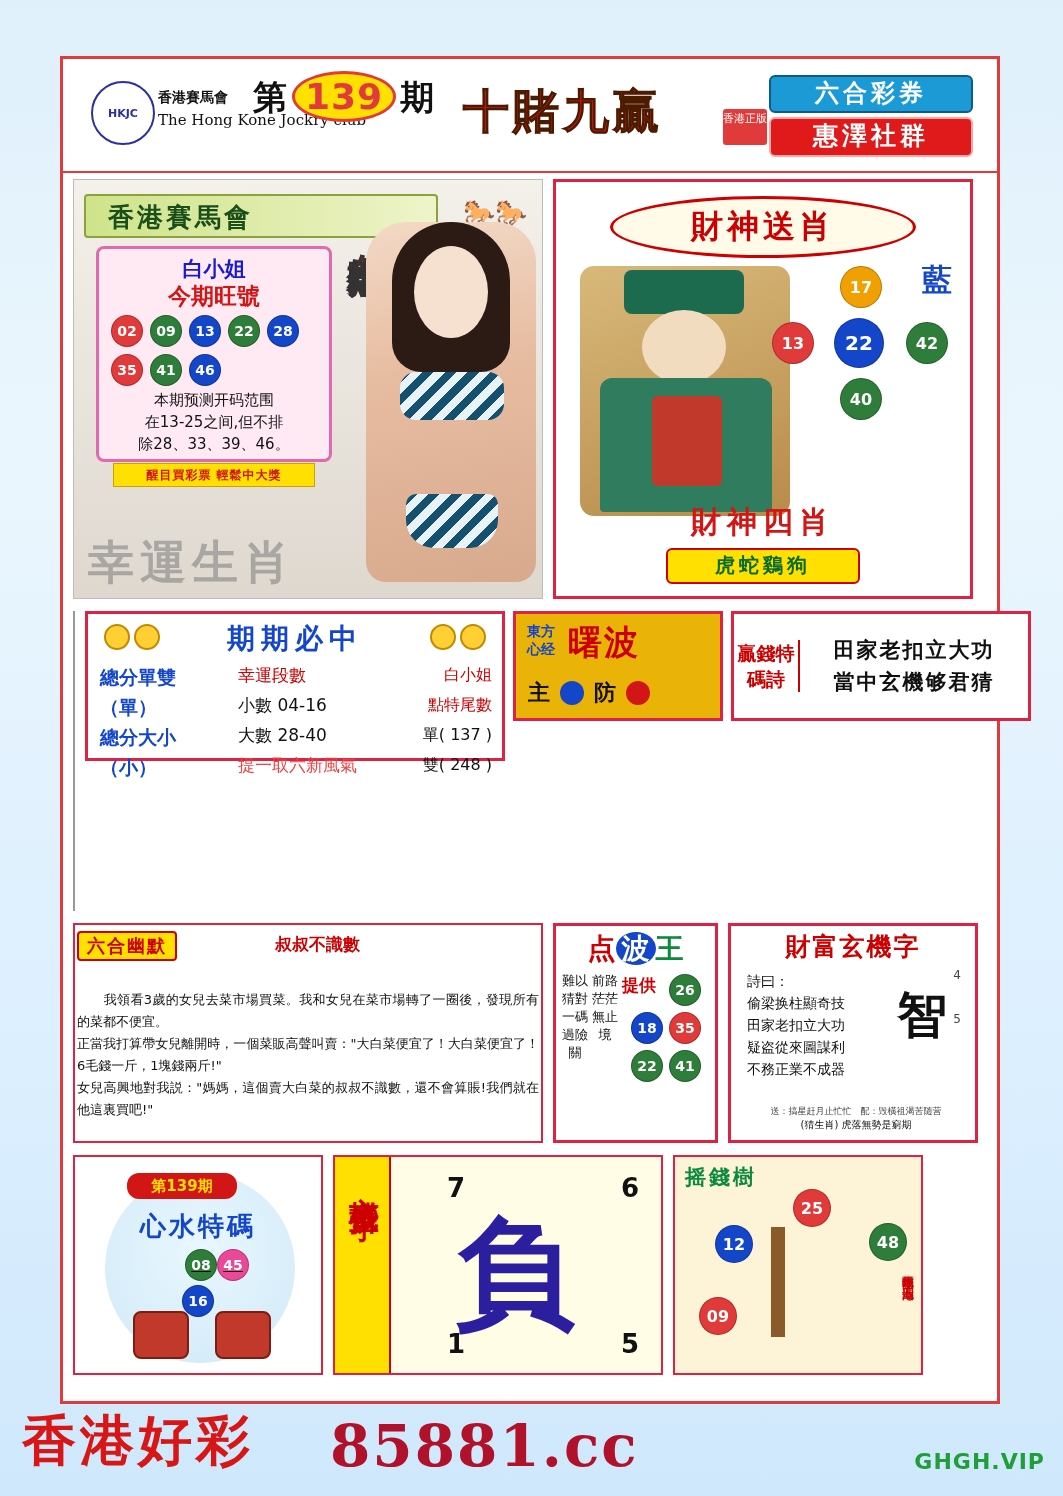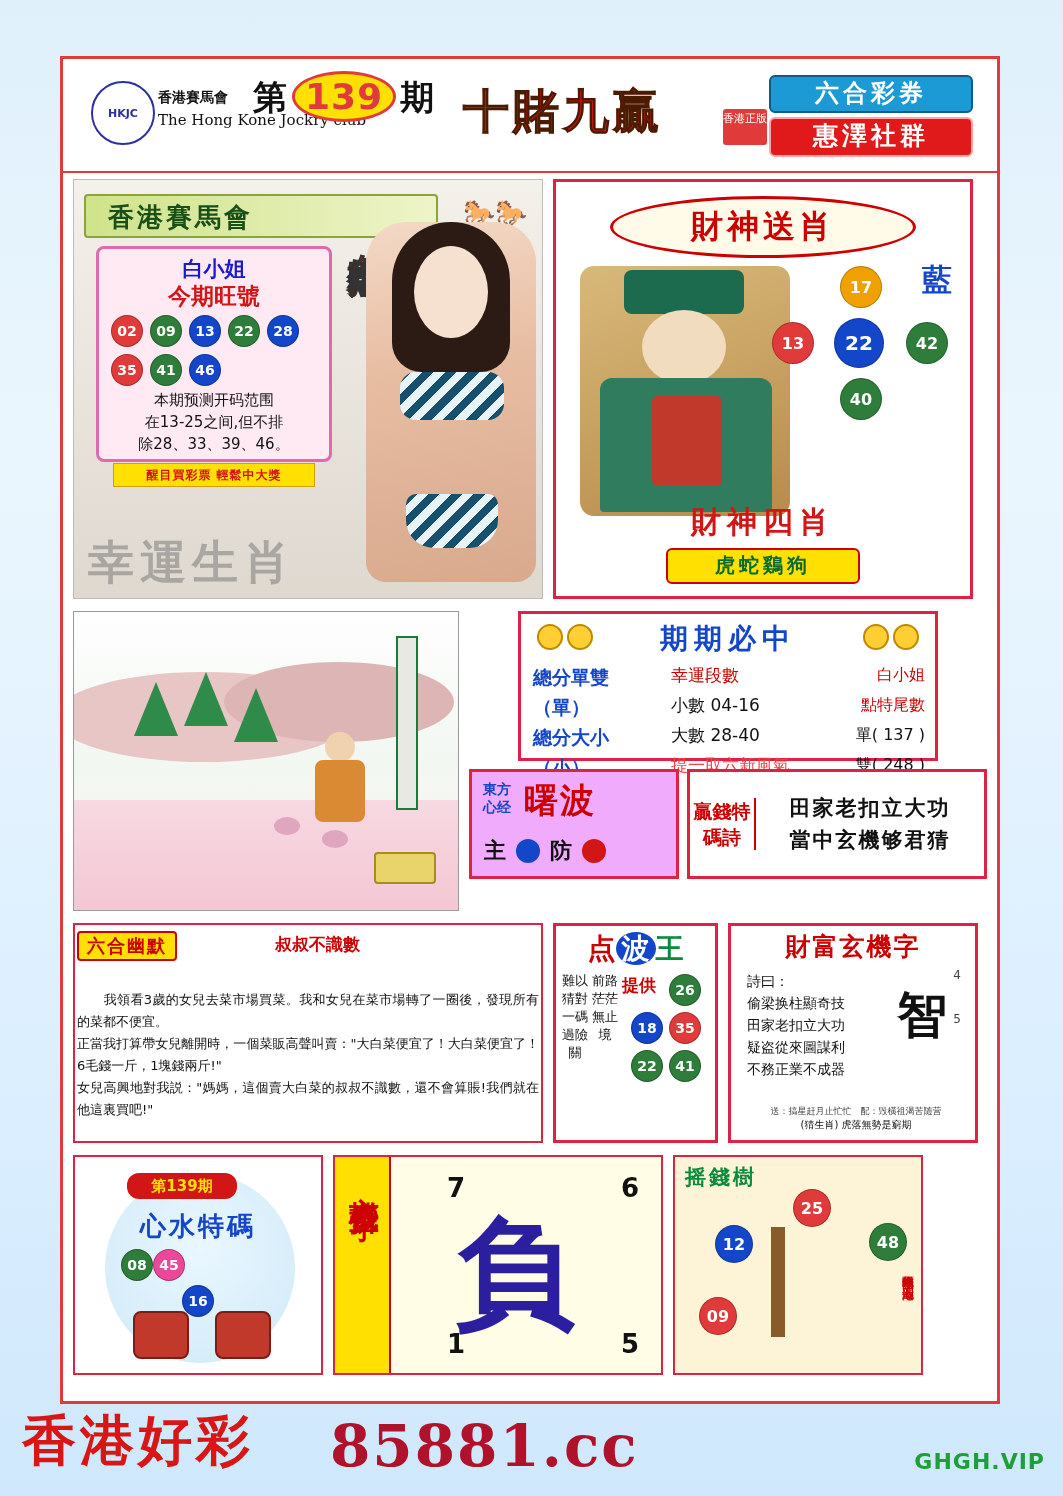--- a/index.html
+++ b/index.html
@@ -97,21 +97,21 @@
   .rock{position:absolute;width:26px;height:18px;background:#e0a6c0;border-radius:50%;}
   .path{position:absolute;left:0;bottom:0;width:100%;height:110px;background:linear-gradient(180deg,#f7d9e2,#f3c7d4);}
   
   .sure{width:420px;height:150px;border:3px solid #d24;box-sizing:border-box;position:relative;background:#fff;}
   .sure-title{position:absolute;left:50%;transform:translateX(-50%);top:6px;font-size:28px;font-weight:bold;color:#1346c8;letter-spacing:6px;}
   .coin{position:absolute;top:10px;width:22px;height:22px;border-radius:50%;background:#ffcf33;border:2px solid #c08a00;}
   .sure-l{position:absolute;left:12px;top:48px;font-size:19px;color:#111;line-height:30px;font-weight:bold;}
   .sure-m{position:absolute;left:150px;top:46px;font-size:17px;line-height:30px;}
   .sure-r{position:absolute;right:10px;top:46px;font-size:16px;line-height:30px;text-align:right;}
   
-  .compass{width:210px;height:110px;border:3px solid #d24;box-sizing:border-box;background:#f0abfc;position:relative;}
+  .compass{width:210px;height:110px;border:3px solid #d24;box-sizing:border-box;background:#eab308;position:relative;}
   .cmp-left{position:absolute;left:6px;top:8px;width:38px;font-size:14px;color:#1346c8;font-weight:bold;line-height:18px;text-align:center;}
   .cmp-big{position:absolute;left:52px;top:6px;font-size:34px;font-weight:bold;color:#c00;letter-spacing:2px;}
   .cmp-row{position:absolute;left:12px;bottom:10px;display:flex;align-items:center;gap:10px;font-size:22px;font-weight:bold;color:#111;}
   .dot{width:24px;height:24px;border-radius:50%;display:inline-block;}
   
   .poem{width:300px;height:110px;border:3px solid #d24;box-sizing:border-box;background:#fff;position:relative;
      display:flex;align-items:center;}
   .poem-label{width:64px;font-size:19px;font-weight:bold;color:#c00;text-align:center;line-height:26px;border-right:2px solid #c00;}
   .poem-body{flex:1;font-size:21px;font-weight:bold;color:#111;line-height:32px;text-align:center;letter-spacing:2px;}
   
@@ -138,21 +138,21 @@
   .ft-n2{position:absolute;right:14px;top:86px;font-size:12px;color:#444;}
   .ft-foot{position:absolute;left:8px;bottom:22px;width:234px;text-align:center;font-size:9px;color:#444;}
   .ft-foot2{position:absolute;left:8px;bottom:8px;width:234px;text-align:center;font-size:10px;color:#111;}
   
   .heart{width:250px;height:220px;border:2px solid #d24;box-sizing:border-box;background:#fff;position:relative;overflow:hidden;}
   .heart-oval{position:absolute;left:30px;top:16px;width:190px;height:190px;border-radius:50%;
      background:radial-gradient(circle at 50% 40%,#e9f7ff,#cfe9f7);}
   .heart-issue{position:absolute;left:52px;top:16px;width:110px;height:26px;background:#d21515;border-radius:12px;
      color:#ffe000;font-size:15px;font-weight:bold;text-align:center;line-height:26px;}
   .heart-title{position:absolute;left:0;top:52px;width:100%;text-align:center;font-size:26px;font-weight:bold;color:#1346c8;letter-spacing:3px;}
-  .heart-balls{position:absolute;left:46px;top:92px;width:160px;display:flex;justify-content:flex-start;}
+  .heart-balls{position:absolute;left:62px;top:92px;width:160px;display:flex;justify-content:center;text-decoration:underline;}
   .heart-ball2{position:absolute;left:50%;transform:translateX(-50%);top:128px;}
   .fist{position:absolute;width:52px;height:44px;background:#c0392b;border:2px solid #7b1d12;border-radius:8px;}
   .xuanji{width:330px;height:220px;border:2px solid #d24;box-sizing:border-box;background:#fffde6;position:relative;}
   .xj-band{position:absolute;left:0;top:0;width:54px;height:100%;background:#ffe000;border-right:2px solid #c00;}
   .xj-band span{position:absolute;left:8px;top:16px;font-size:30px;font-weight:bold;color:#c00;
      writing-mode:vertical-rl;text-orientation:upright;letter-spacing:4px;}
   .xj-big{position:absolute;left:120px;top:36px;font-size:120px;font-weight:bold;color:#2b1fa0;font-family:"DejaVu Serif",serif;}
   .xj-n{position:absolute;font-size:26px;font-weight:bold;color:#111;}
   .tree-panel{width:250px;height:220px;border:2px solid #d24;box-sizing:border-box;background:#fdf4d8;position:relative;}
   .tp-title{position:absolute;left:10px;top:6px;font-size:21px;font-weight:bold;color:#0a8a3a;letter-spacing:3px;}
@@ -255,21 +255,21 @@
       <div class="wall"></div>
       <div class="man">
         <div class="head"></div>
         <div class="body"></div>
       </div>
       <div class="rock" style="left:200px;top:205px"></div>
       <div class="rock" style="left:248px;top:218px"></div>
       <div class="basket"></div>
     </div>
 
-    <div style="display:flex;flex-direction:column;gap:8px;align-items:center;">
+    <div style="display:flex;flex-direction:row;gap:8px;">
       <div class="sure">
         <div class="coin" style="left:16px"></div>
         <div class="coin" style="left:46px"></div>
         <div class="coin" style="right:46px"></div>
         <div class="coin" style="right:16px"></div>
         <div class="sure-title">期期必中</div>
         <div class="sure-l">
           <div style="color:#1346c8">總分單雙</div>
           <div style="color:#1346c8">（單）</div>
           <div style="color:#1346c8">總分大小</div>

